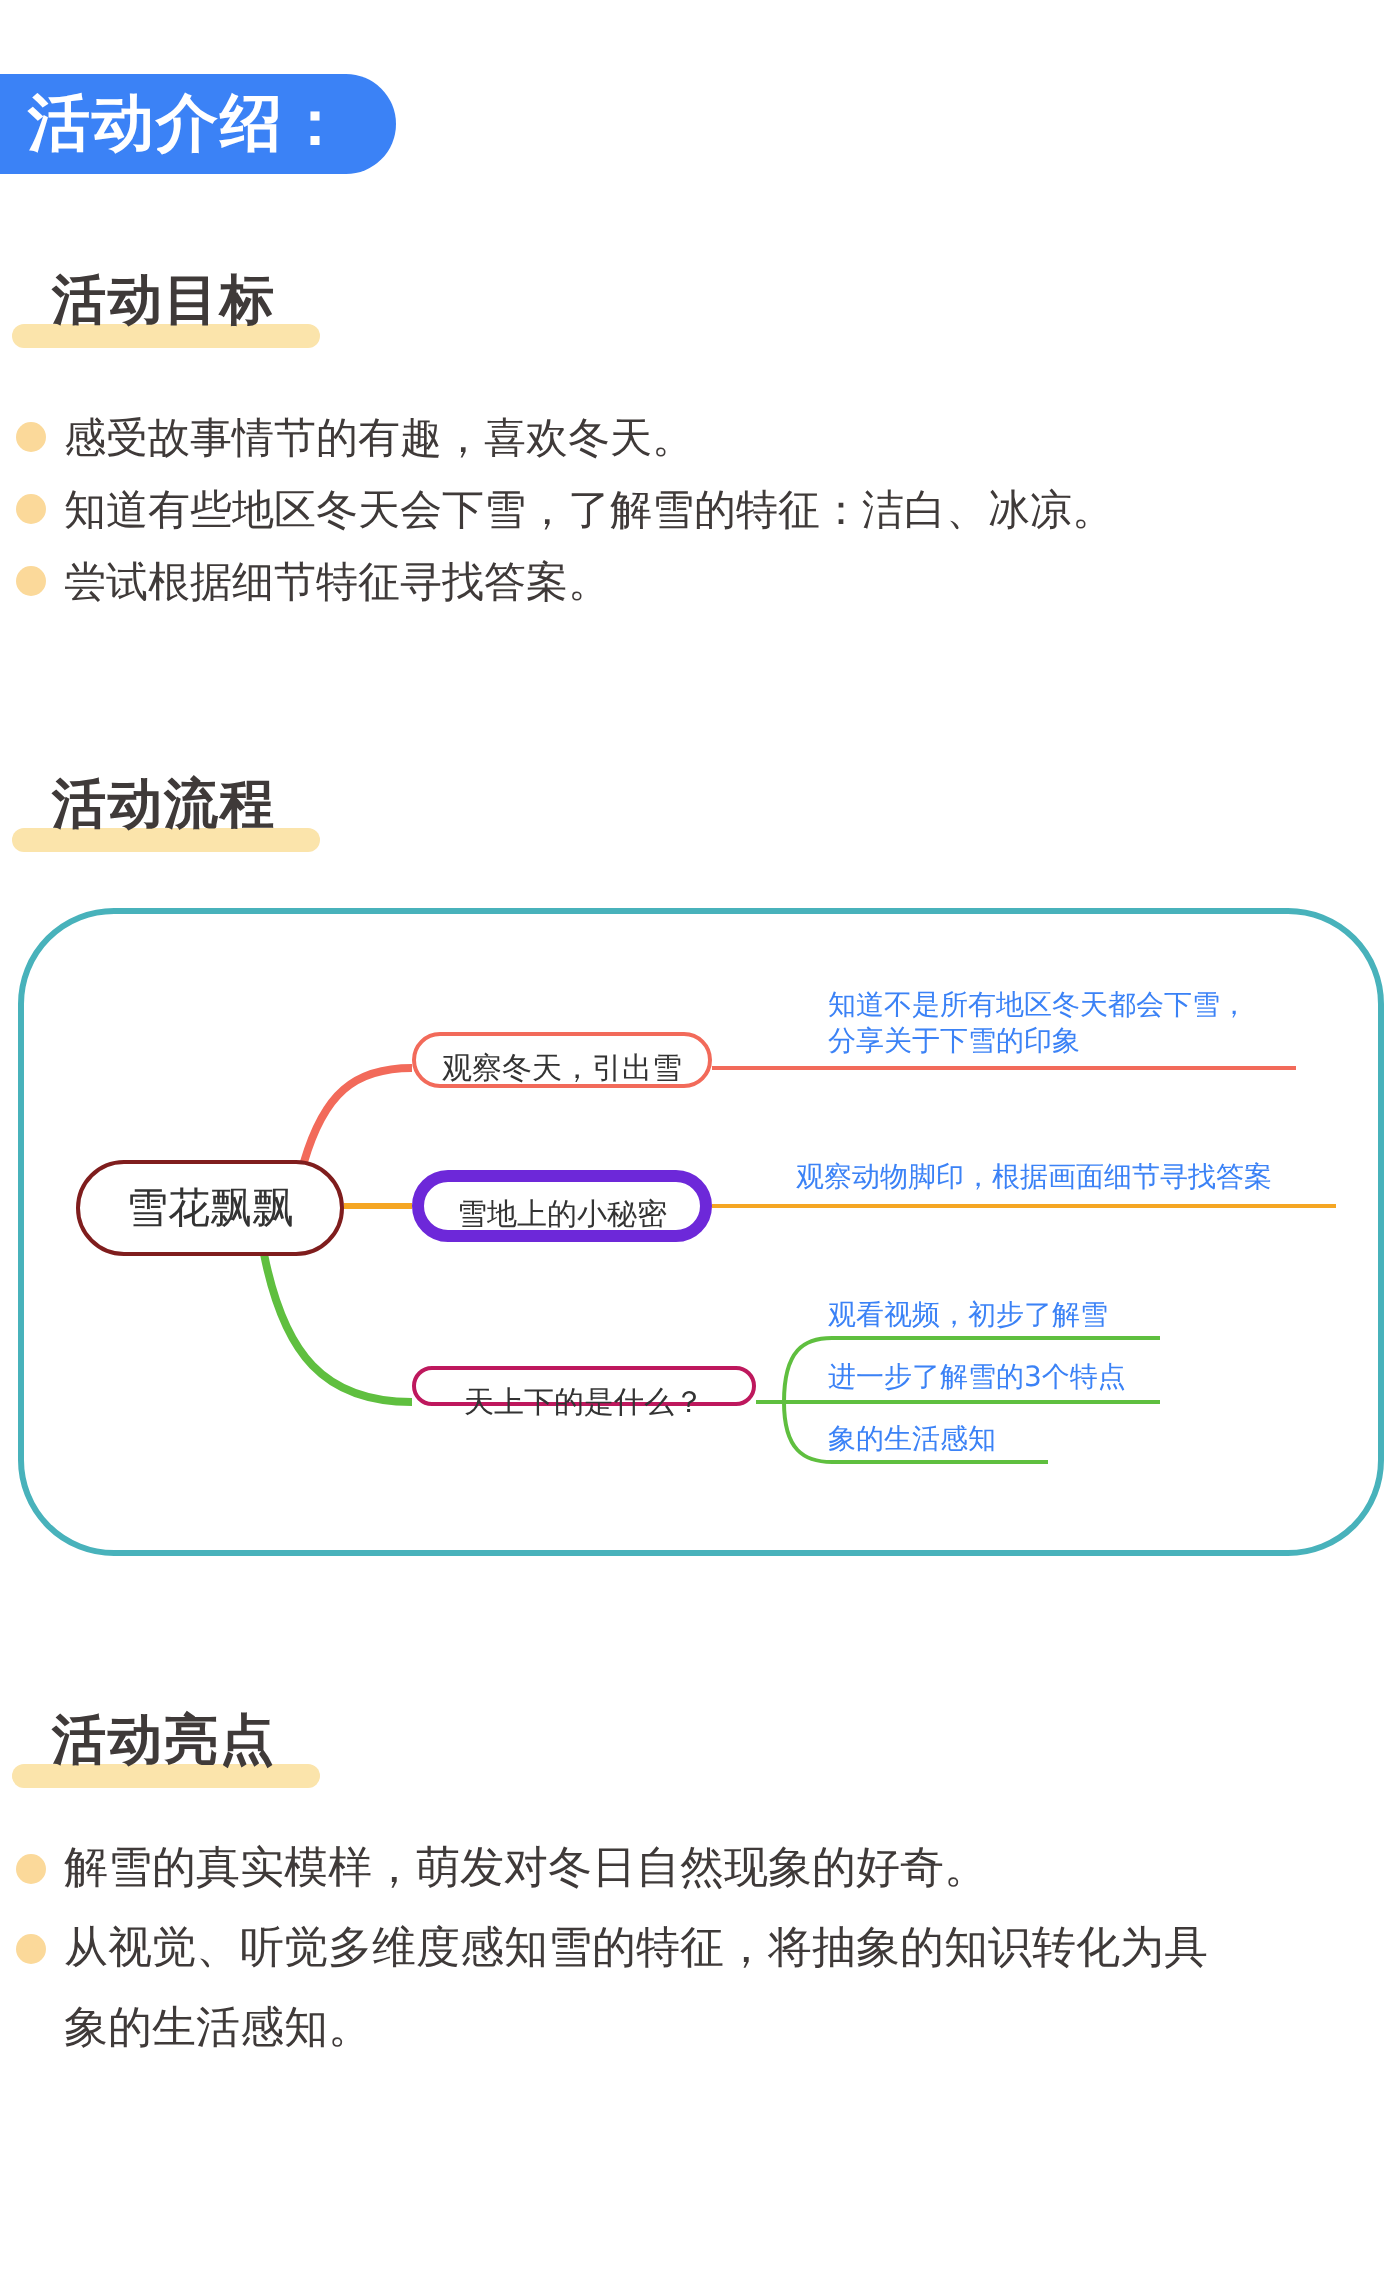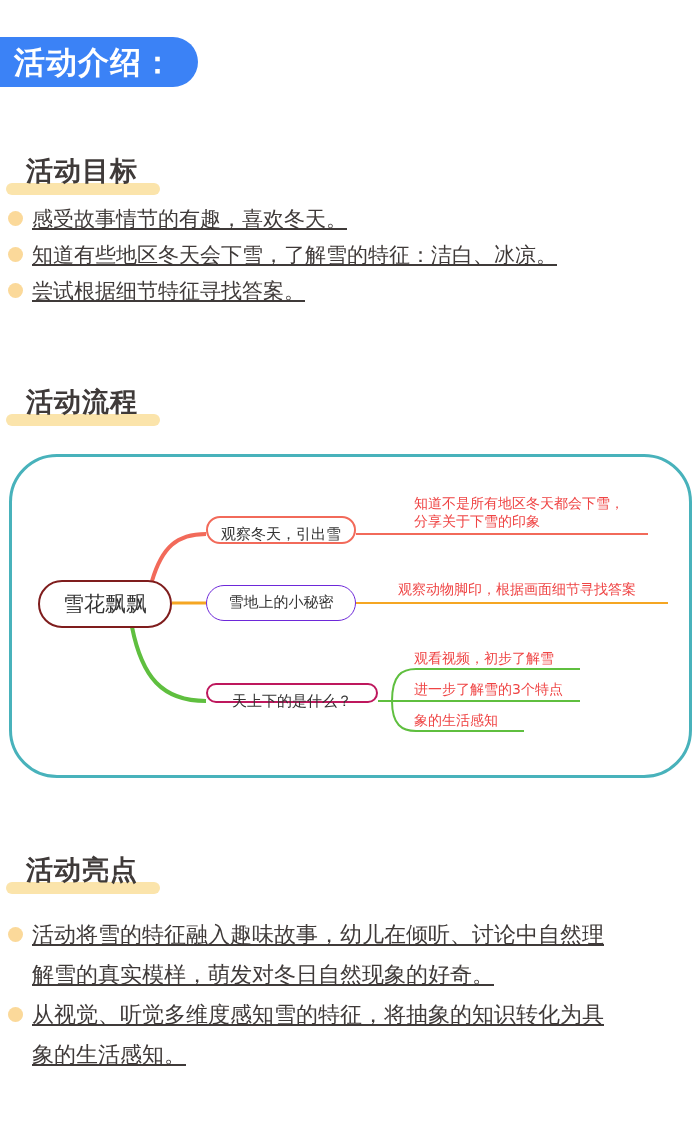--- a/index.html
+++ b/index.html
@@ -16,21 +16,21 @@
   .section-head { position: absolute; left: 6px; width: 156px; height: 50px; }
   .section-head .hl {
     position: absolute; left: 0; bottom: 4px; width: 154px; height: 12px;
     background: #fbe4ab; border-radius: 6px;
   }
   .section-head .txt {
     position: absolute; left: 20px; top: 4px; font-size: 27px; font-weight: bold;
     color: #3f3a39; letter-spacing: 1px; white-space: nowrap;
   }
 
-  .bullets { position: absolute; left: 0; width: 700px; text-decoration: underline; }
+  .bullets { position: absolute; left: 0; width: 700px; }
   .bullet-item { position: relative; padding-left: 32px; font-size: 21px; line-height: 36px; color: #3f3a39; }
   .bullet-dot {
     position: absolute; left: 8px; top: 10px; width: 15px; height: 15px;
     border-radius: 50%; background: #fbd99a;
   }
   .hl-list .bullet-item { font-size: 22px; line-height: 40px; }
   .hl-list .bullet-dot { top: 12px; }
 
   .mindmap {
     position: absolute; left: 9px; top: 454px; width: 683px; height: 324px;
@@ -39,33 +39,33 @@
   .mm-svg { position: absolute; left: 0; top: 0; }
   .node {
     position: absolute; border-radius: 20px; background: #fff;
     font-size: 15px; text-align: center; color: #333; white-space: nowrap;
   }
   .root-node {
     left: 26px; top: 123px; width: 134px; height: 48px; line-height: 44px;
     border: 2px solid #7f1d1d; border-radius: 24px; font-size: 21px;
   }
   .n1 { left: 194px; top: 59px; width: 150px; height: 28px; line-height: 32px; border: 2px solid #f26a5a; }
-  .n2 { left: 194px; top: 128px; width: 150px; height: 36px; line-height: 32px; border: 1px solid #6d28d9; }
+  .n2 { left: 194px; top: 128px; width: 150px; height: 36px; line-height: 32px; border: 6px solid #6d28d9; }
   .n3 { left: 194px; top: 226px; width: 172px; height: 20px; line-height: 32px; border: 2px solid #be185d; }
 
-  .leaf { position: absolute; font-size: 14px; color: #ef4444; line-height: 18px; white-space: nowrap; }
+  .leaf { position: absolute; font-size: 14px; color: #3b82f6; line-height: 18px; white-space: nowrap; }
 </style>
 </head>
 <body>
 
 <div class="title-pill">
   <span>活动介绍：</span>
 </div>
 
-<div class="section-head" style="top:128px;margin-top:21px;">
+<div class="section-head" style="top:128px;">
   <div class="hl"></div>
   <div class="txt">活动目标</div>
 </div>
 <div class="bullets" style="top:201px;">
   <div class="bullet-item">
     <span class="bullet-dot"></span>
     <span>感受故事情节的有趣，喜欢冬天。</span>
   </div>
   <div class="bullet-item">
     <span class="bullet-dot"></span>
@@ -114,21 +114,20 @@
   <div class="leaf" style="left:402px; top:254px;">象的生活感知</div>
 </div>
 
 <div class="section-head" style="top:848px;">
   <div class="hl"></div>
   <div class="txt">活动亮点</div>
 </div>
 <div class="bullets hl-list" style="top:915px;">
   <div class="bullet-item">
     <span class="bullet-dot"></span>
-    <div>活动将雪的特征融入趣味故事，幼儿在倾听、讨论中自然理</div>
     <div>解雪的真实模样，萌发对冬日自然现象的好奇。</div>
   </div>
   <div class="bullet-item">
     <span class="bullet-dot"></span>
     <div>从视觉、听觉多维度感知雪的特征，将抽象的知识转化为具</div>
     <div>象的生活感知。</div>
   </div>
 </div>
 
 </body></html>

